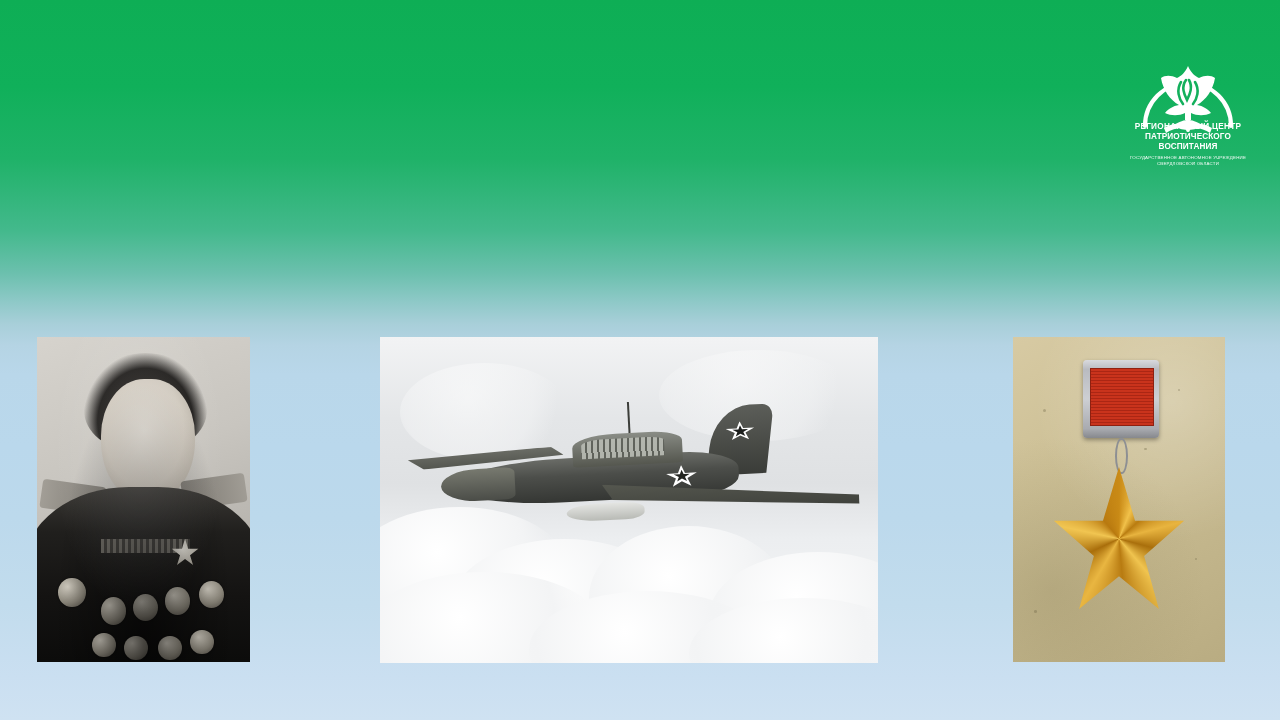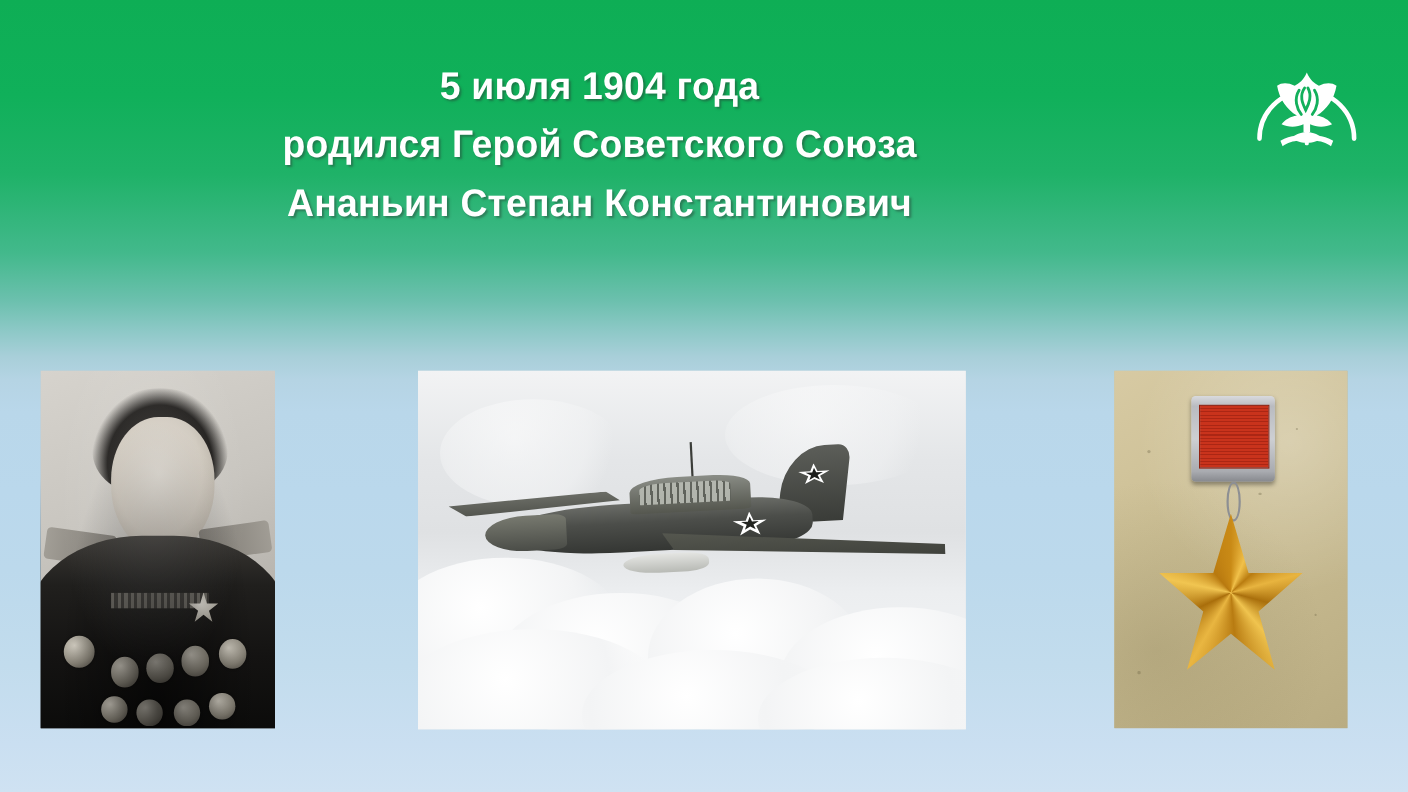--- a/index.html
+++ b/index.html
@@ -217,25 +217,20 @@
         #f1c551 282deg, #b8790f 320deg, #c98a16 360deg);
     clip-path: polygon(50% 0%, 61.8% 34.5%, 98% 34.5%, 68.5% 57%, 79.4% 91%, 50% 70%, 20.6% 91%, 31.5% 57%, 2% 34.5%, 38.2% 34.5%);
     filter: drop-shadow(0 3px 3px rgba(0,0,0,.35));
   }
 </style>
 </head>
 <body>
 
 <div class="slide">
 
-  <div class="title-block">
-    <span class="title-line l1">5 июля 1904 года</span>
-    <span class="title-line l2">родился Герой Советского Союза</span>
-    <span class="title-line l3">Ананьин Степан Константинович</span>
-  </div>
 
   <div class="logo">
     <svg viewBox="0 0 130 120" width="130" height="120" aria-hidden="true">
 
       <path d="M22,84 A42,42 0 1 1 108,84" fill="none" stroke="#ffffff" stroke-width="4.2" stroke-linecap="round"></path>
 
       <g fill="#ffffff">
         <path d="M65,24 C62,31 58,34 54,36 C48,33 42,33 38,36 C40,48 47,58 56,63
                  C50,64 45,67 42,71 C48,74 56,74 62,71 L62,78 L68,78 L68,71
                  C74,74 82,74 88,71 C85,67 80,64 74,63 C83,58 90,48 92,36
@@ -247,20 +242,26 @@
         <path d="M41,86 C47,82 54,81 58,82 L58,86 C53,86 47,88 43,91 Z"></path>
         <path d="M89,86 C83,82 76,81 72,82 L72,86 C77,86 83,88 87,91 Z"></path>
       </g>
 
       <g fill="none" stroke="#13b05c" stroke-width="2.6" stroke-linecap="round">
         <path d="M63,38 C58,45 61,52 64,58 C67,52 70,45 66,38"></path>
         <path d="M58,40 C53,48 56,57 60,62"></path>
         <path d="M72,40 C77,48 74,57 70,62"></path>
       </g>
     </svg>
+    <div style="position:absolute;left:0;top:80px;width:130px;text-align:center;color:#fff;">
+      <div style="font-size:8.2px;font-weight:bold;letter-spacing:0.3px;line-height:10px;">РЕГИОНАЛЬНЫЙ ЦЕНТР</div>
+      <div style="font-size:8.2px;font-weight:bold;letter-spacing:0.1px;line-height:10px;">ПАТРИОТИЧЕСКОГО ВОСПИТАНИЯ</div>
+      <div style="font-size:4.4px;letter-spacing:0.2px;line-height:6px;margin-top:3px;opacity:.95;">ГОСУДАРСТВЕННОЕ АВТОНОМНОЕ УЧРЕЖДЕНИЕ</div>
+      <div style="font-size:4.4px;letter-spacing:0.2px;line-height:6px;opacity:.95;">СВЕРДЛОВСКОЙ ОБЛАСТИ</div>
+    </div>
   </div>
 
   <div class="photo" id="portrait" title="Чёрно-белый портрет советского офицера">
     <div class="portrait-canvas">
       <div class="p-bg"></div>
       <div class="p-hair"></div>
       <div class="p-face"></div>
       <div class="p-shoulder-l"></div>
       <div class="p-shoulder-r"></div>
       <div class="p-torso"></div>

